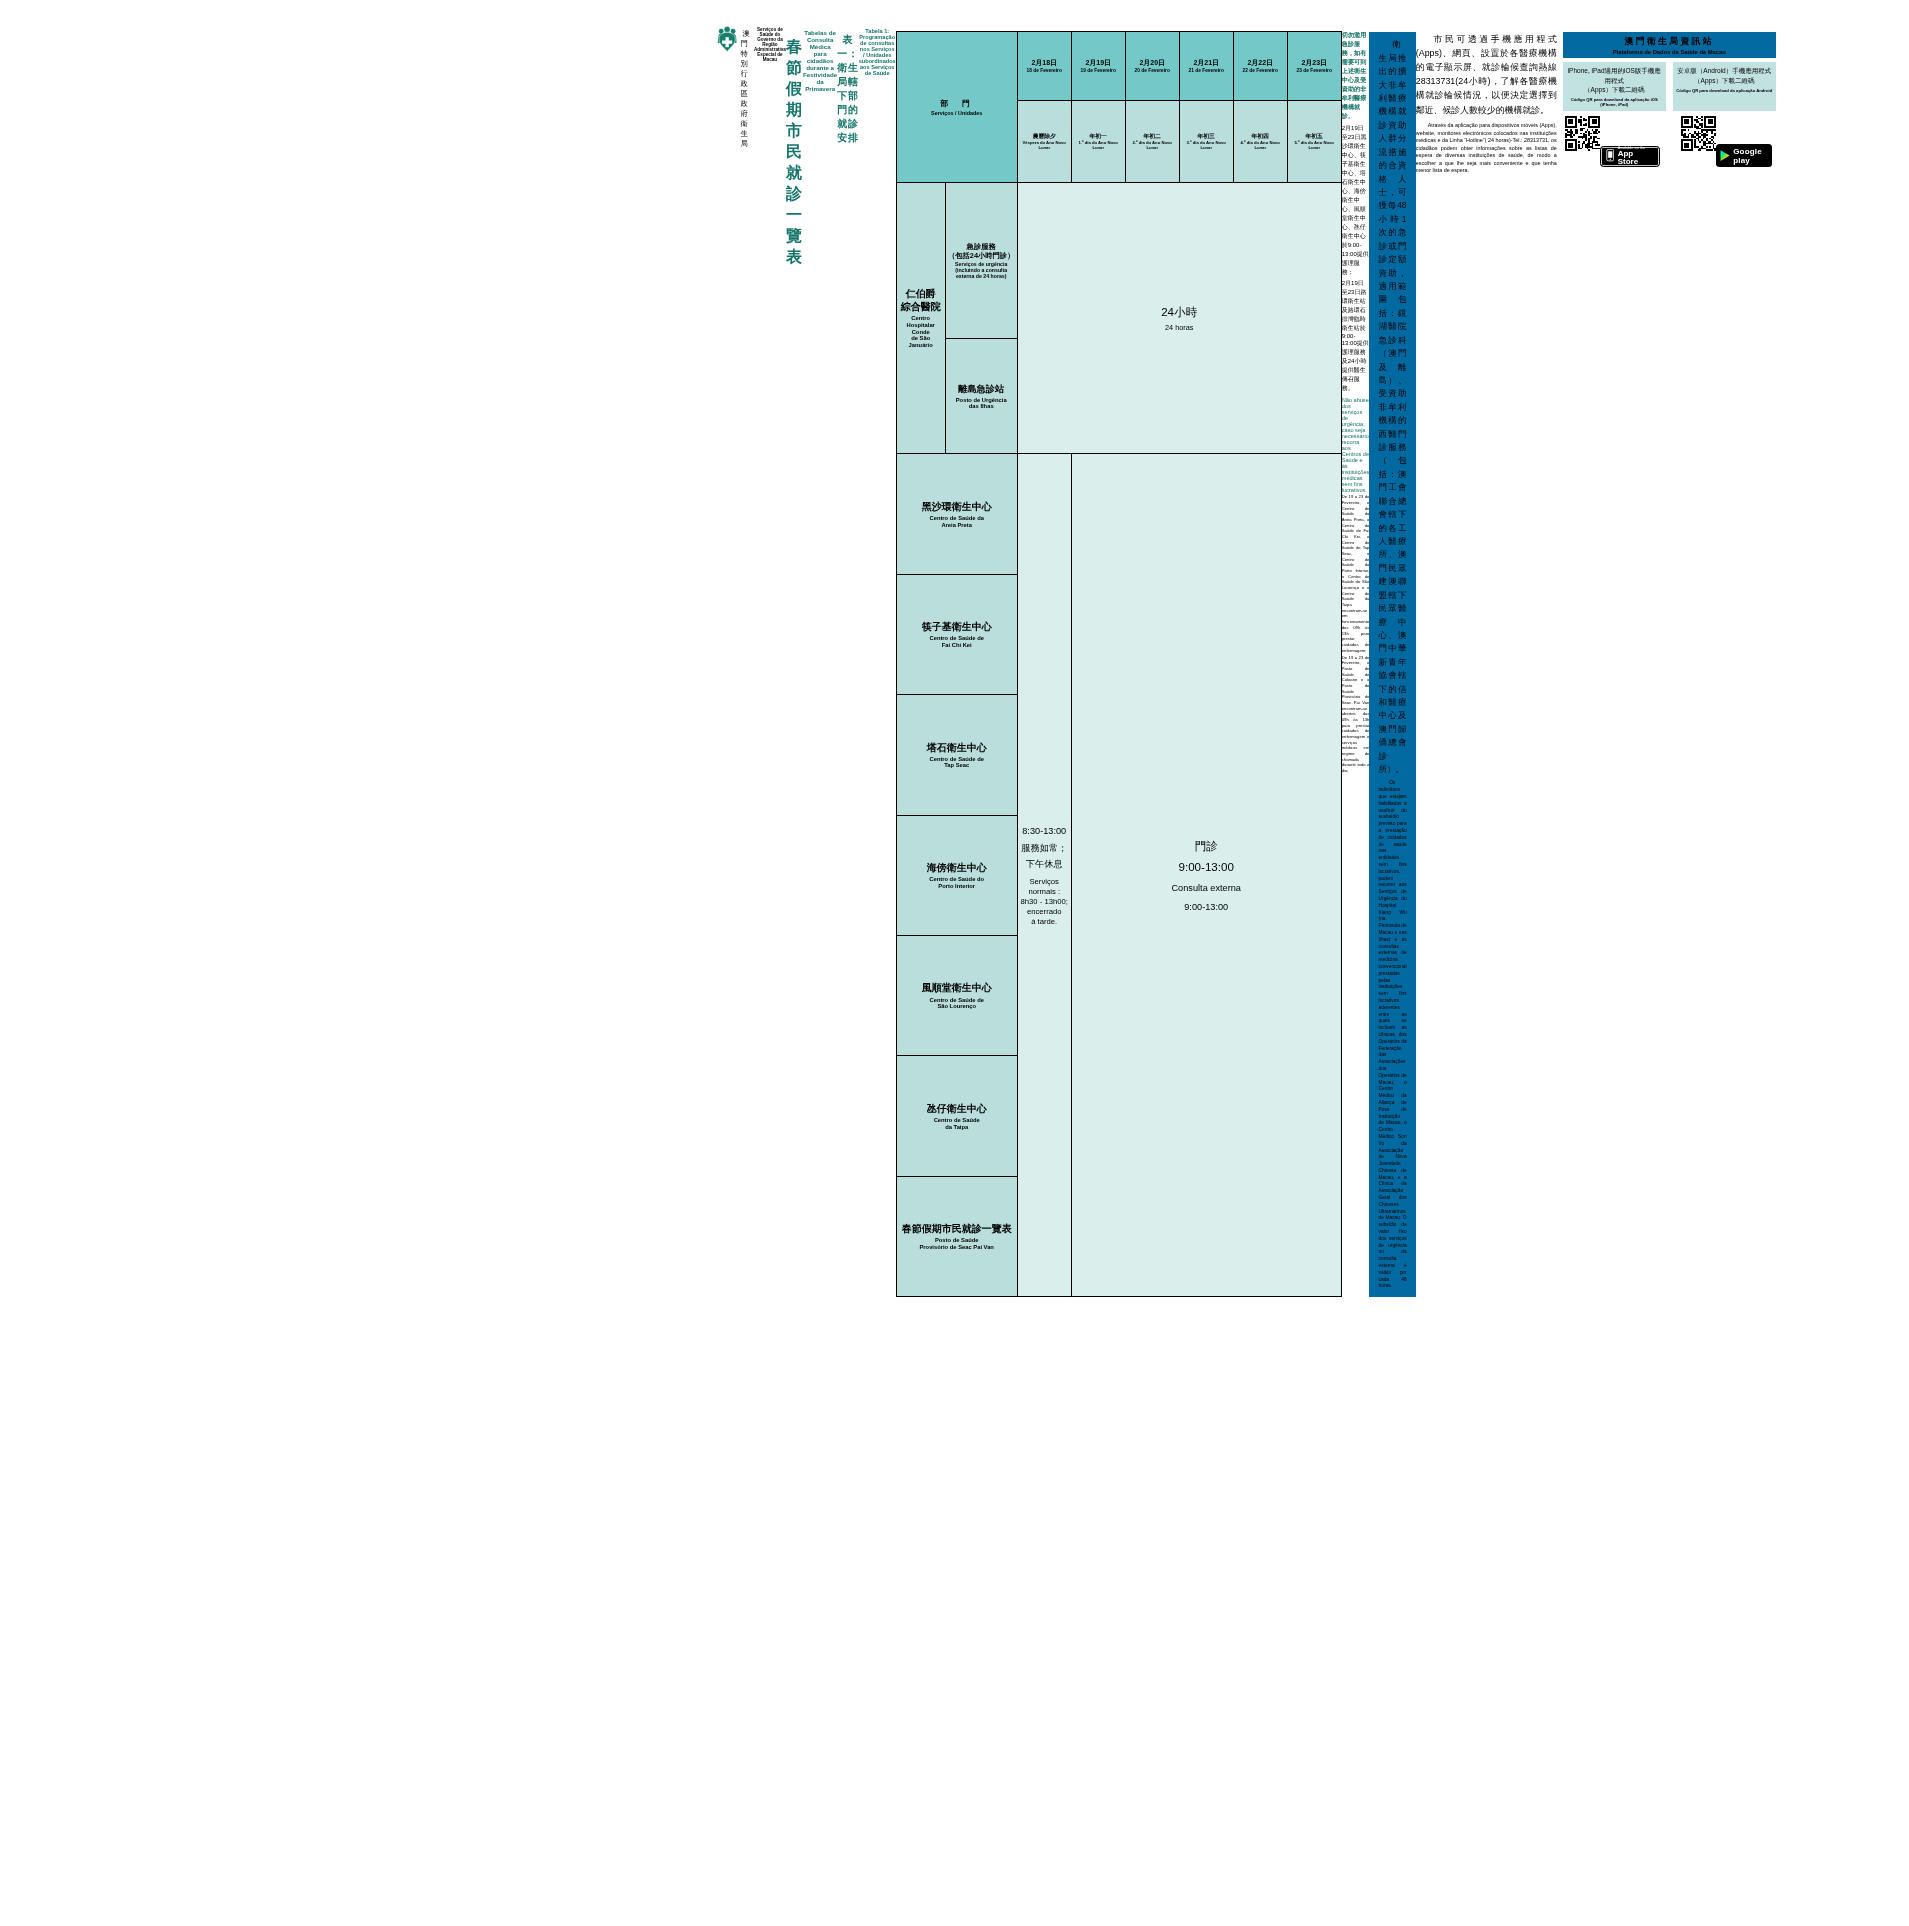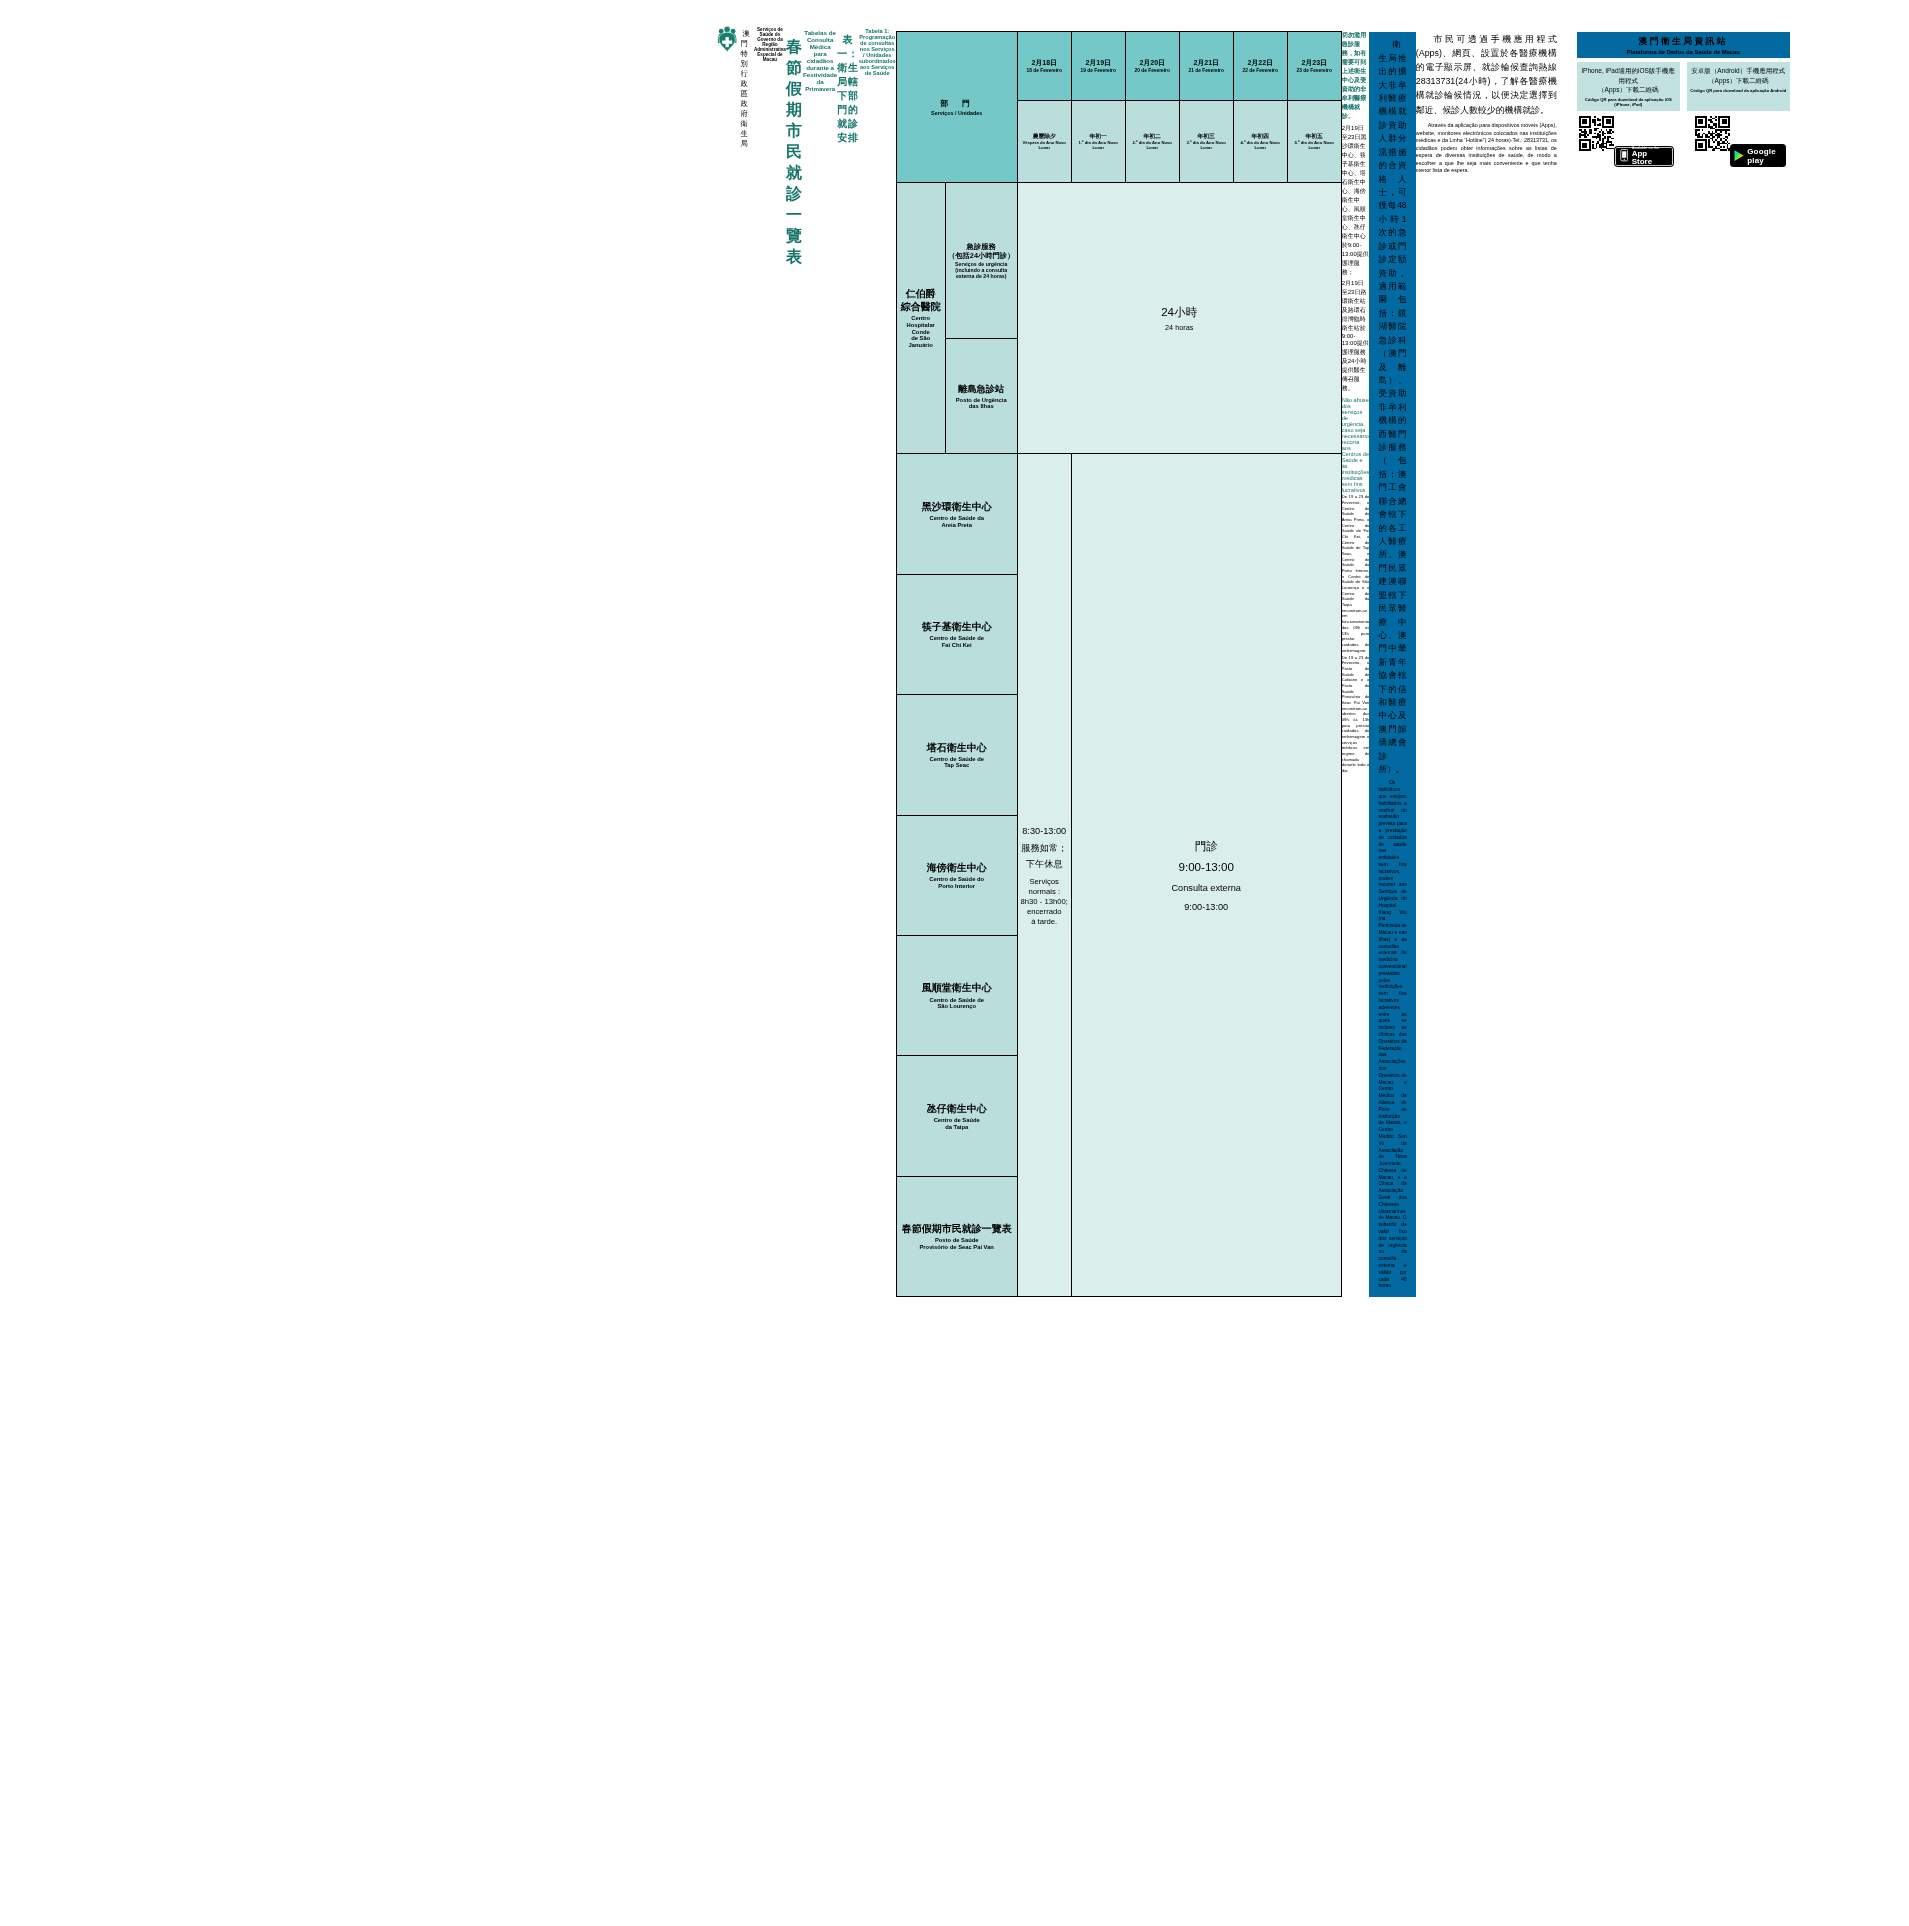--- a/index.html
+++ b/index.html
@@ -57,21 +57,21 @@
   .n-zh{font-size:6px;margin-top:2.3px}
   .n-pt-b{font-size:5.6px;color:#15756a;margin-top:3.9px}
   .n-pt{font-size:4.2px;line-height:1.35;margin-top:1.5px;text-align:justify}
 
   
   .subsidy{background:#0369a1;margin-top:6.2px;padding:6.2px 9.2px 7px}
   .sub-zh{font-size:8.5px;line-height:1.58;text-align:justify;text-indent:1.6em}
   .sub-pt{font-size:4.8px;line-height:1.42;text-align:justify;text-indent:2.2em;margin-top:3.9px}
 
   
-  .bottom{display:flex;gap:20px;margin-top:6.2px}
+  .bottom{display:flex;gap:6px;margin-top:6.2px}
   .b-left{width:141px;flex:none}
   .bl-zh{font-size:8.9px;line-height:1.58;text-align:justify;text-indent:2em}
   .bl-pt{font-size:5.4px;line-height:1.4;text-align:justify;text-indent:2.2em;margin-top:5.4px}
   .b-right{flex:1;display:flex;flex-direction:column}
   .pf-head{background:#0369a1;text-align:center;padding:2.7px 0 3.1px}
   .pf-head-zh{font-size:8.9px;font-weight:bold;letter-spacing:2.3px}
   .pf-head-pt{font-size:5.8px;font-weight:bold;margin-top:0.8px}
   .pf-panels{display:flex;gap:7px;margin-top:3.9px}
   .pf-panel{flex:1;background:#c2e2e1;text-align:center;padding:4.6px 3.1px 3.9px}
   .pf-zh{font-size:6.5px;line-height:1.45}

